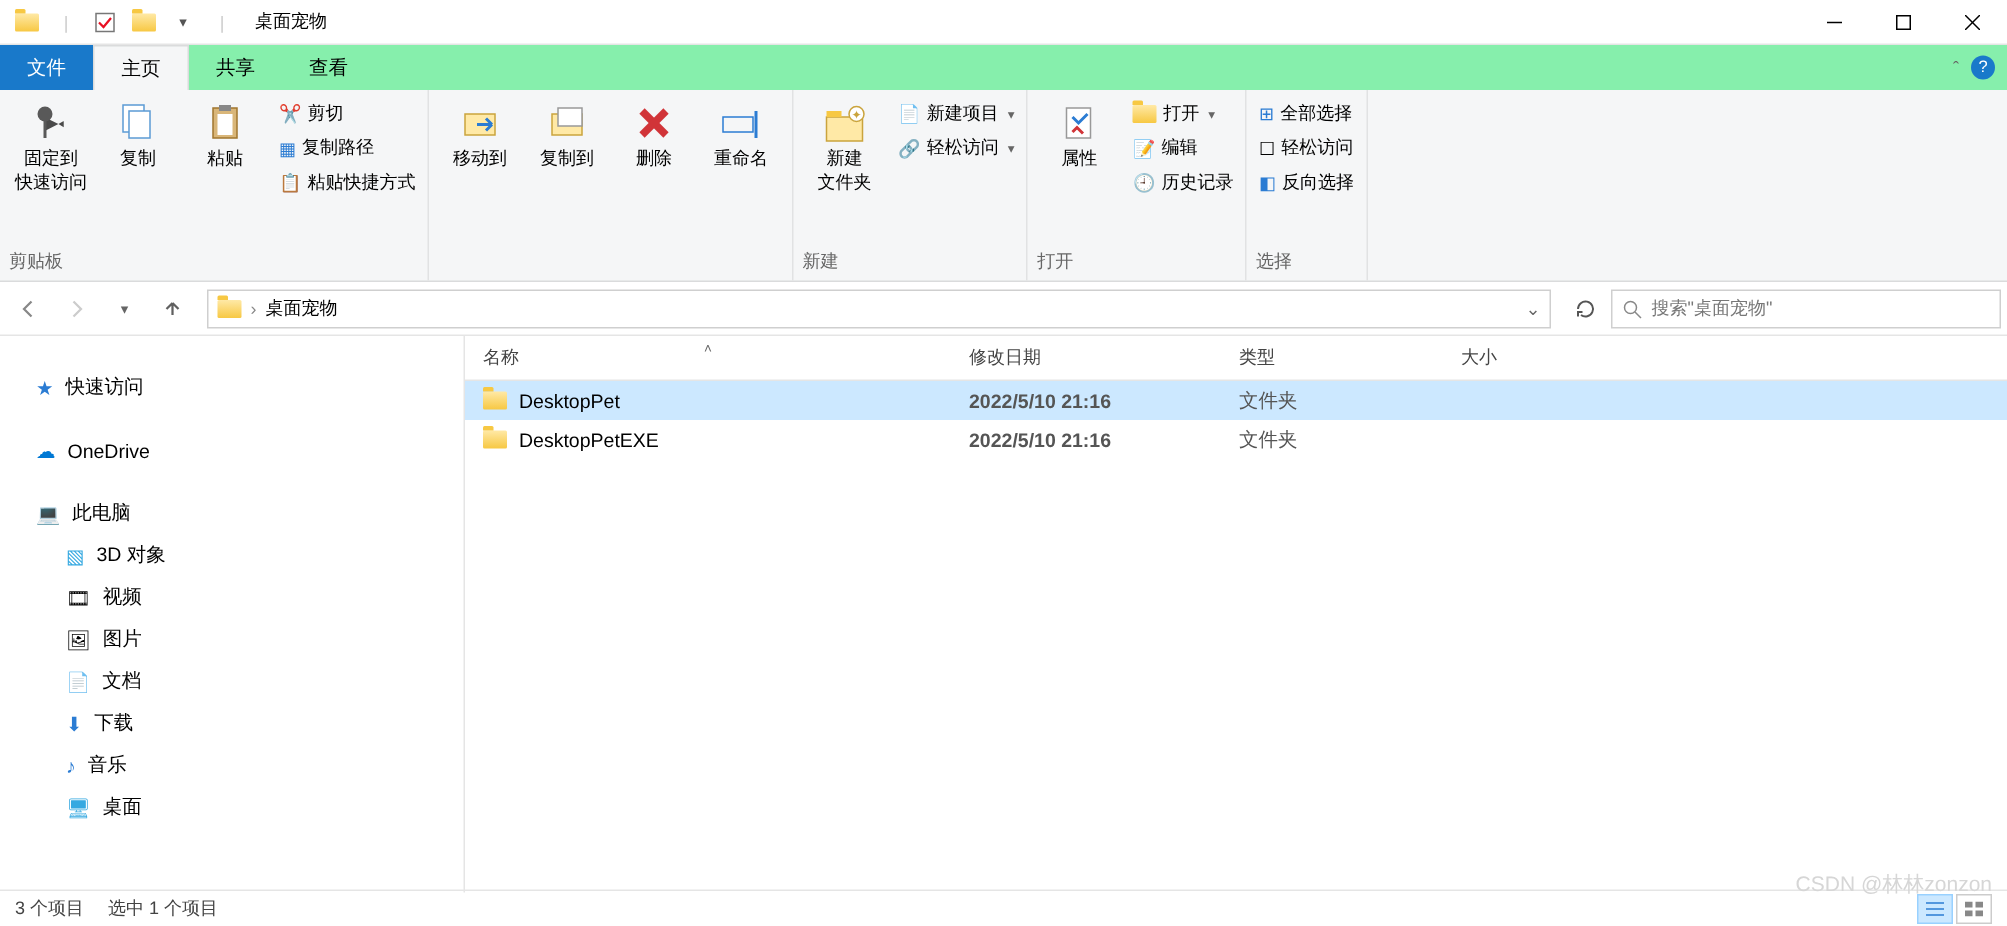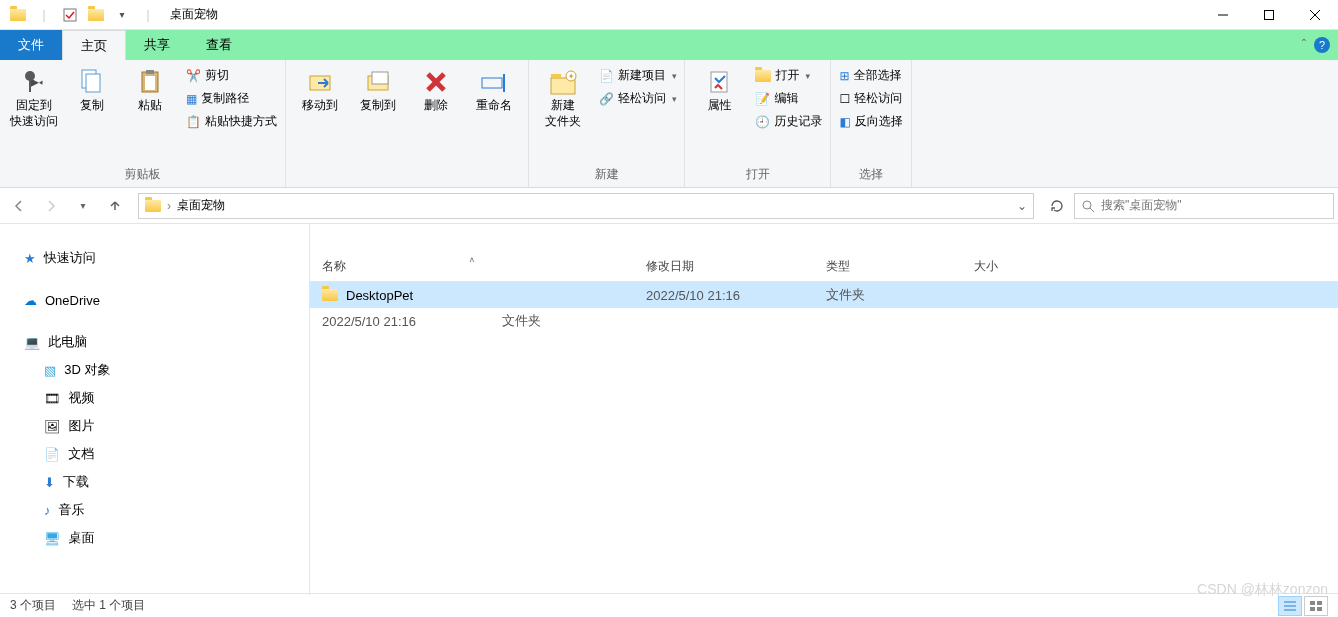--- a/index.html
+++ b/index.html
@@ -14,21 +14,21 @@
 .titlebar .winbtn { width: 46px; height: 30px; display: flex; align-items: center; justify-content: center; }
 
 .tabsrow { height: 30px; display: flex; align-items: stretch; background: #86efac; position: relative; }
 .tab { padding: 0 18px; display: flex; align-items: center; font-size: 13px; cursor: pointer; }
 .tab.file { background: #1979ca; color: #fff; }
 .tab.active { background: #f5f6f7; border: 1px solid #dadbdc; border-bottom: none; }
 .tabsrow .right { margin-left: auto; display: flex; align-items: center; padding-right: 8px; gap: 8px; }
 
 .ribbon { height: 128px; background: #f5f6f7; border-bottom: 1px solid #dadbdc; display: flex; }
 .group { border-right: 1px solid #e1e2e3; display: flex; flex-direction: column; padding: 4px 6px 0 6px; }
-.group .label { text-align: center; color: #666; font-size: 12px; padding: 3px 0 4px; }
+.group .label { color: #666; font-size: 12px; padding: 3px 0 4px; }
 .group .body { flex: 1; display: flex; align-items: flex-start; gap: 2px; }
 .bigbtn { width: 56px; display: flex; flex-direction: column; align-items: center; padding-top: 2px; text-align: center; line-height: 1.3; }
 .bigbtn .lbl { margin-top: 0; font-size: 12px; }
 .smallbtns { display: flex; flex-direction: column; gap: 4px; padding-top: 2px; }
 .smallbtn { display: flex; align-items: center; gap: 4px; font-size: 12px; white-space: nowrap; padding: 1px 2px; }
 .ico { display: inline-flex; align-items: center; justify-content: center; }
 
 .navbar { height: 36px; display: flex; align-items: center; border-bottom: 1px solid #e5e5e5; padding: 0 4px; gap: 2px; }
 .navbtn { width: 30px; height: 28px; display: flex; align-items: center; justify-content: center; color: #606060; }
 .navbtn.disabled { color: #bbb; }
@@ -39,33 +39,33 @@
 .addressbar .drop { width: 22px; text-align: center; color: #666; }
 .refreshbtn { width: 30px; height: 26px; display: flex; align-items: center; justify-content: center; border-left: none; }
 .searchbox { width: 260px; height: 26px; border: 1px solid #cfcfcf; display: flex; align-items: center; padding: 0 6px; color: #777; gap: 6px; }
 
 .main { display: flex; height: 371px; }
 .navpane { width: 310px; border-right: 1px solid #e5e5e5; padding: 20px 0 0 16px; overflow: hidden; }
 .navitem { display: flex; align-items: center; gap: 8px; height: 28px; font-size: 13px; padding-left: 8px; }
 .navitem.sub { padding-left: 28px; }
 .navspace { height: 14px; }
 
-.content { flex: 1; display: flex; flex-direction: column; margin-top: 28px; }
+.content { flex: 1; display: flex; flex-direction: column; }
 .colheaders { height: 30px; display: flex; align-items: center; border-bottom: 1px solid #e5e5e5; font-size: 12px; color: #444; }
 .colheaders div { padding-left: 12px; position: relative; }
 .colheaders .sortarrow { position: absolute; left: 50%; top: -3px; transform: translateX(-50%); color: #666; font-size: 9px; }
 .col-name { width: 324px; }
 .col-date { width: 180px; }
 .col-type { width: 148px; }
 .col-size { width: 120px; }
 .filerow { height: 26px; display: flex; align-items: center; font-size: 13px; }
 .filerow.selected { background: #cce8ff; }
 .filerow .cell { padding-left: 12px; }
 .filerow .name-cell { width: 324px; display: flex; align-items: center; gap: 8px; }
-.filerow .date-cell { width: 180px; color: #555; }
+.filerow .date-cell { width: 180px; color: #555; font-weight: bold; }
 .filerow .type-cell { width: 148px; color: #555; }
 
 .statusbar { position: absolute; bottom: 0; left: 0; right: 0; height: 24px; border-top: 1px solid #e5e5e5; display: flex; align-items: center; padding: 0 10px; font-size: 12px; color: #444; gap: 16px; }
 .statusbar .right { margin-left: auto; display: flex; gap: 2px; }
 .viewbtn { width: 24px; height: 20px; border: 1px solid #ccc; display: flex; align-items: center; justify-content: center; }
 .viewbtn.active { background: #cce8ff; border-color: #99d1ff; }
 
 .watermark { position: absolute; right: 10px; bottom: 18px; color: #d6d6d6; font-size: 14px; pointer-events: none; margin-left: 10px; }
 
 .folder-ico { width: 16px; height: 12px; background: linear-gradient(#ffe9a6,#f7c843); border-radius: 1px; position: relative; display: inline-block; }
@@ -380,20 +380,24 @@
     <div id="files">
         <div class="filerow selected">
           <div class="cell name-cell">
             <span class="folder-ico"></span>
             <span>DesktopPet</span>
           </div>
           <div class="cell date-cell">2022/5/10 21:16</div>
           <div class="cell type-cell">文件夹</div>
         </div>
         <div class="filerow">
+          <div class="cell name-cell">
+            <span class="folder-ico"></span>
+            <span>DesktopPetEXE</span>
+          </div>
           <div class="cell date-cell">2022/5/10 21:16</div>
           <div class="cell type-cell">文件夹</div>
         </div>
       </div>
   </div>
 </div>
 
 <div class="statusbar">
   <span>3 个项目</span>
   <span>选中 1 个项目</span>

